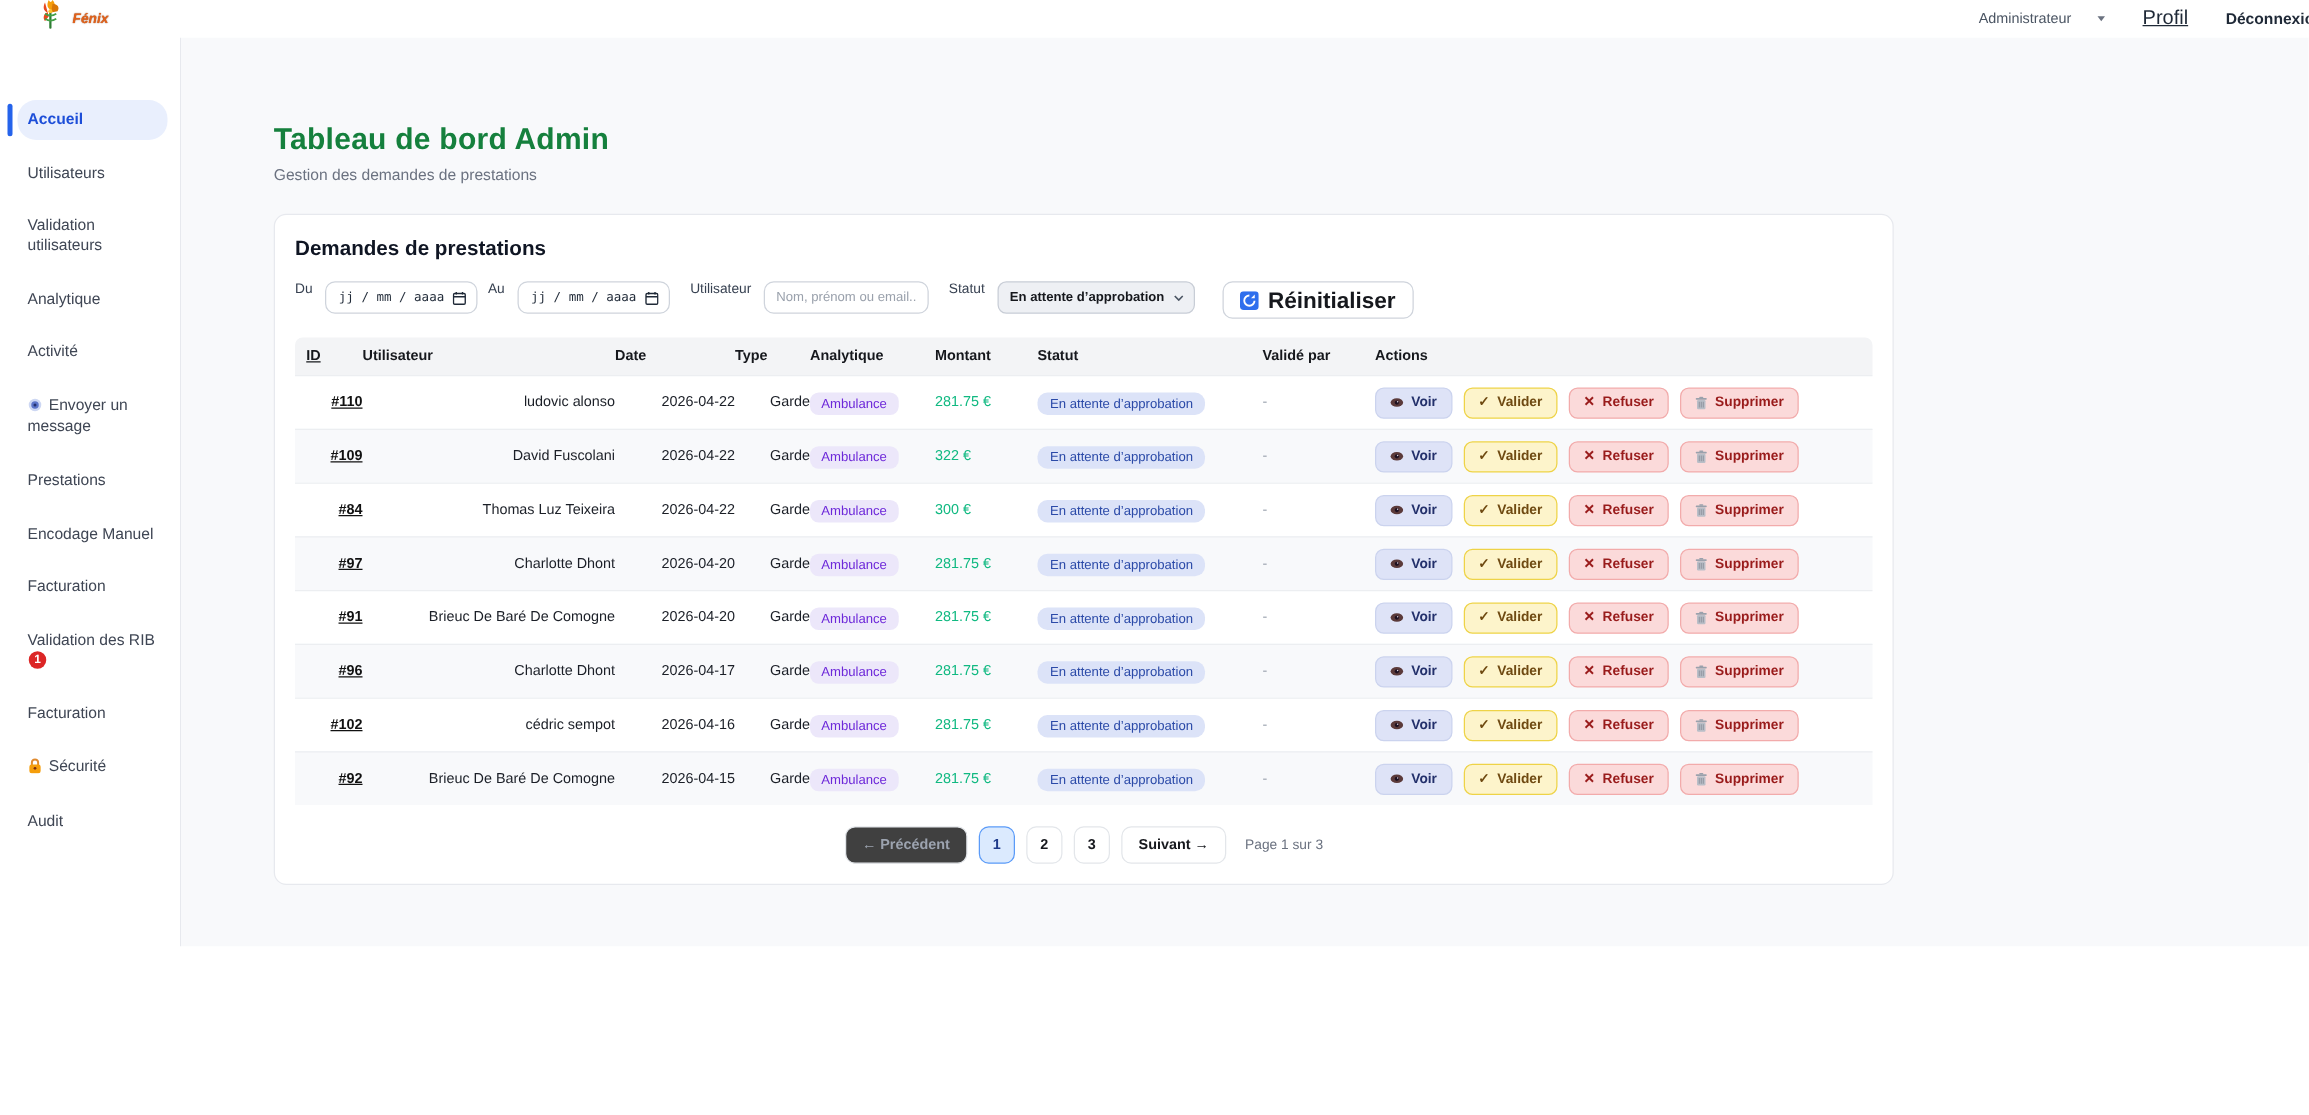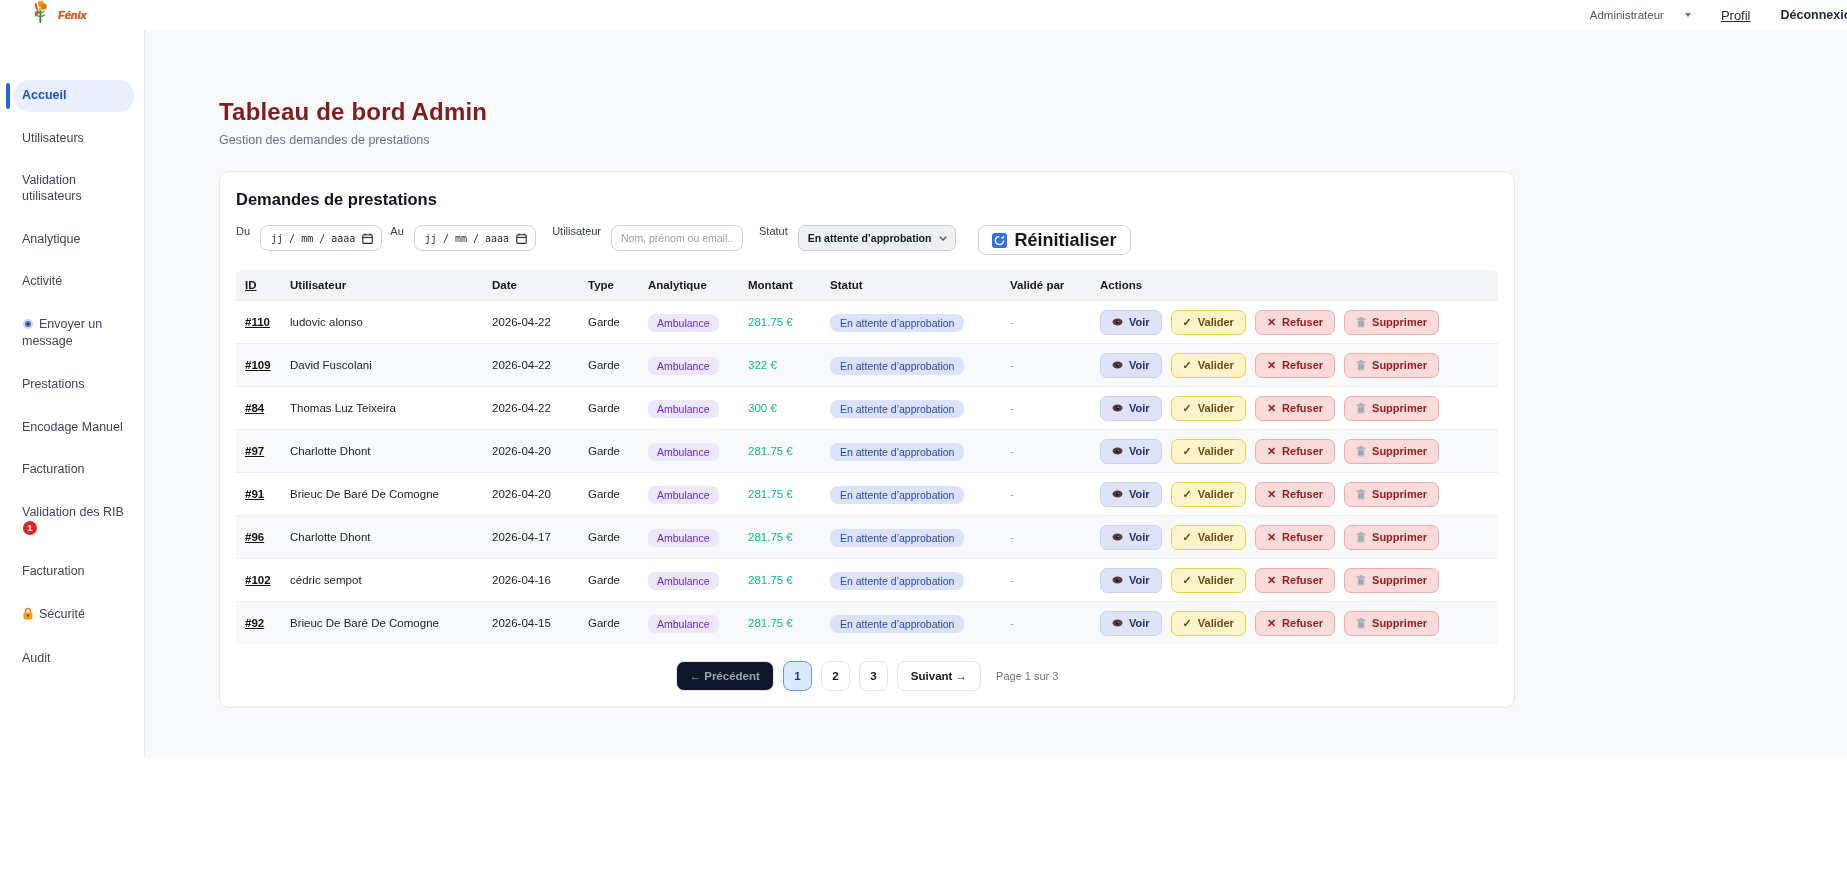--- a/index.html
+++ b/index.html
@@ -5,38 +5,38 @@
   * { margin:0; padding:0; box-sizing:border-box; }
   html,body { width:1847px; height:892px; background:#ffffff; font-family:"Liberation Sans", sans-serif; overflow:hidden; }
 
   
   .topbar { height:30px; background:#fff; display:flex; align-items:center; justify-content:space-between; padding:0 0 0 26px; position:relative; z-index:5; }
   .logo { display:flex; align-items:center; gap:2px; }
   .logo-text { font-size:11px; font-weight:bold; font-style:italic; color:#e2621b; text-shadow:0 0 1px #7a2d05; }
   .topbar-right { display:flex; align-items:center; gap:30px; margin-right:-12px; padding-right:0; }
   .admin-menu { font-size:11.5px; color:#4b5563; display:flex; align-items:center; gap:21px; cursor:pointer; }
   .caret-down { width:0; height:0; border-left:3.5px solid transparent; border-right:3.5px solid transparent; border-top:4px solid #6b7280; display:inline-block; }
-  .profil-link { font-size:13px; color:#1f2937; text-decoration:underline; cursor:pointer; }
+  .profil-link { font-size:16px; color:#1f2937; text-decoration:underline; cursor:pointer; }
   .logout { font-size:12.5px; font-weight:bold; color:#1f2937; cursor:pointer; white-space:nowrap; }
 
   
   .shell { display:flex; height:727px; }
   .page-bottom { height:135px; background:#fff; }
 
   
   .sidebar { width:145px; background:#fff; border-right:1px solid #e7e9ee; padding:50px 10px 0 14px; flex:none; }
   .side-item { position:relative; display:block; font-size:12.5px; color:#3f4654; padding:8px 8px; margin-bottom:11px; border-radius:8px; cursor:pointer; line-height:1.25; }
   .side-item.active { background:#e9effd; color:#1d4ed8; font-weight:bold;border-radius:15px; }
   .side-item.active::before { content:""; position:absolute; left:-8px; top:3px; bottom:3px; width:4px; border-radius:4px; background:#2563eb; }
   .side-icon { display:inline-block; vertical-align:-2px; margin-right:5px; }
   .side-badge { display:inline-flex; align-items:center; justify-content:center; min-width:14px; height:14px; border-radius:50%; background:#dc2626; color:#fff; font-size:9.5px; font-weight:bold; margin-left:1px; vertical-align:2px; }
 
   
   .main { flex:1; background:#f8f9fb; padding:68px 36px 0 74px; overflow:hidden; }
-  .page-title { font-size:24px; font-weight:bold; color:#7f1d1d; letter-spacing:.2px; }
+  .page-title { font-size:24px; font-weight:bold; color:#15803d; letter-spacing:.2px; }
   .page-subtitle { font-size:12.5px; color:#6b7280; margin-top:7px; }
 
   
   .card { width:1296px; background:#fff; border:1px solid #e7e9ee; border-radius:10px; margin-top:24px; padding:18px 16px 16px 16px; }
   .card-title { font-size:16.5px; font-weight:bold; color:#0f1523; }
 
   
   .filters { display:flex; align-items:flex-start; gap:8px; margin-top:16px; font-size:11px; color:#374151; }
   .flabel { margin-right:2px; }
   .date-input { display:flex; align-items:center; gap:7px; border:1px solid #cfd4dc; border-radius:8px; background:#fff; height:26px; padding:0 8px 0 10px; cursor:text; }
@@ -47,38 +47,38 @@
   .reset-btn { display:flex; align-items:center; gap:7px; border:1px solid #cfd4dc; border-radius:8px; background:#fff; height:30px; padding:0 13px; font-size:18px; font-weight:bold; color:#16181d; margin-left:14px; cursor:pointer; font-family:"Liberation Sans", sans-serif; }
 
   
   .table { margin-top:15px; }
   .thead, .trow { display:grid; grid-template-columns:54px 202px 96px 60px 100px 82px 180px 90px 1fr; align-items:center; }
   .thead { background:#f3f4f6; border-radius:6px 6px 0 0; height:30px; }
   .th { font-size:11.5px; font-weight:bold; color:#16181d; padding-left:0; }
   .thead .th:first-child, .trow > div:first-child { padding-left:9px;text-decoration:underline; }
   .trow { height:43px; border-top:1px solid #eceef1; background:#fff; }
   .trow:nth-child(even) { background:#f8f9fb; }
-  .cell { font-size:11.5px; color:#1b1f27; }
+  .cell { font-size:11.5px; color:#1b1f27;text-align:right; }
   .cell-id { font-weight:bold; color:#111; }
   .badge-analytique { display:inline-block; background:#ece7fa; color:#6d28d9; font-size:10.5px; padding:3px 9px; border-radius:7px; }
   .cell-montant { color:#10b981; font-size:11.5px; }
   .badge-statut { display:inline-block; background:#dce3f8; color:#2b4aa8; font-size:10.5px; padding:3px 10px; border-radius:8px; }
   .cell-dash { color:#9ca3af; font-size:11.5px; }
 
   .actions { display:flex; align-items:center; gap:9px; }
   .abtn { display:inline-flex; align-items:center; gap:6px; height:25px; padding:0 11px; border-radius:7px; font-size:11px; font-weight:bold; cursor:pointer; font-family:"Liberation Sans", sans-serif; }
   .abtn-voir { background:#dee3f7; border:1px solid #cbd3ee; color:#23306b; }
   .abtn-valider { background:#fdf4cb; border:1px solid #eed347; color:#6f4a12; }
   .abtn-refuser, .abtn-supprimer { background:#fbdada; border:1px solid #f2abab; color:#991b1b; }
   .glyph { font-size:11px; line-height:1; }
 
   
   .pagination { display:flex; align-items:center; justify-content:center; gap:9px; margin-top:17px; }
   .pg-btn { height:30px; border-radius:8px; background:#fff; border:1px solid #e3e6ea; font-size:11.5px; font-weight:bold; color:#16181d; padding:0 13px; cursor:pointer; font-family:"Liberation Sans", sans-serif; }
-  .pg-prev { color:#9ca3af; background:#0f172a; }
+  .pg-prev { color:#9ca3af; background:#404040; }
   .pg-num { width:29px; padding:0; }
   .pg-num.active { border:1.5px solid #5b9bf8; background:#dbeafe; color:#1e3a8a; }
   .pg-info { font-size:11px; color:#6b7280; margin-left:6px; }
 </style>
 </head>
 <body>
 
 <div class="app">
 
   <header class="topbar">

